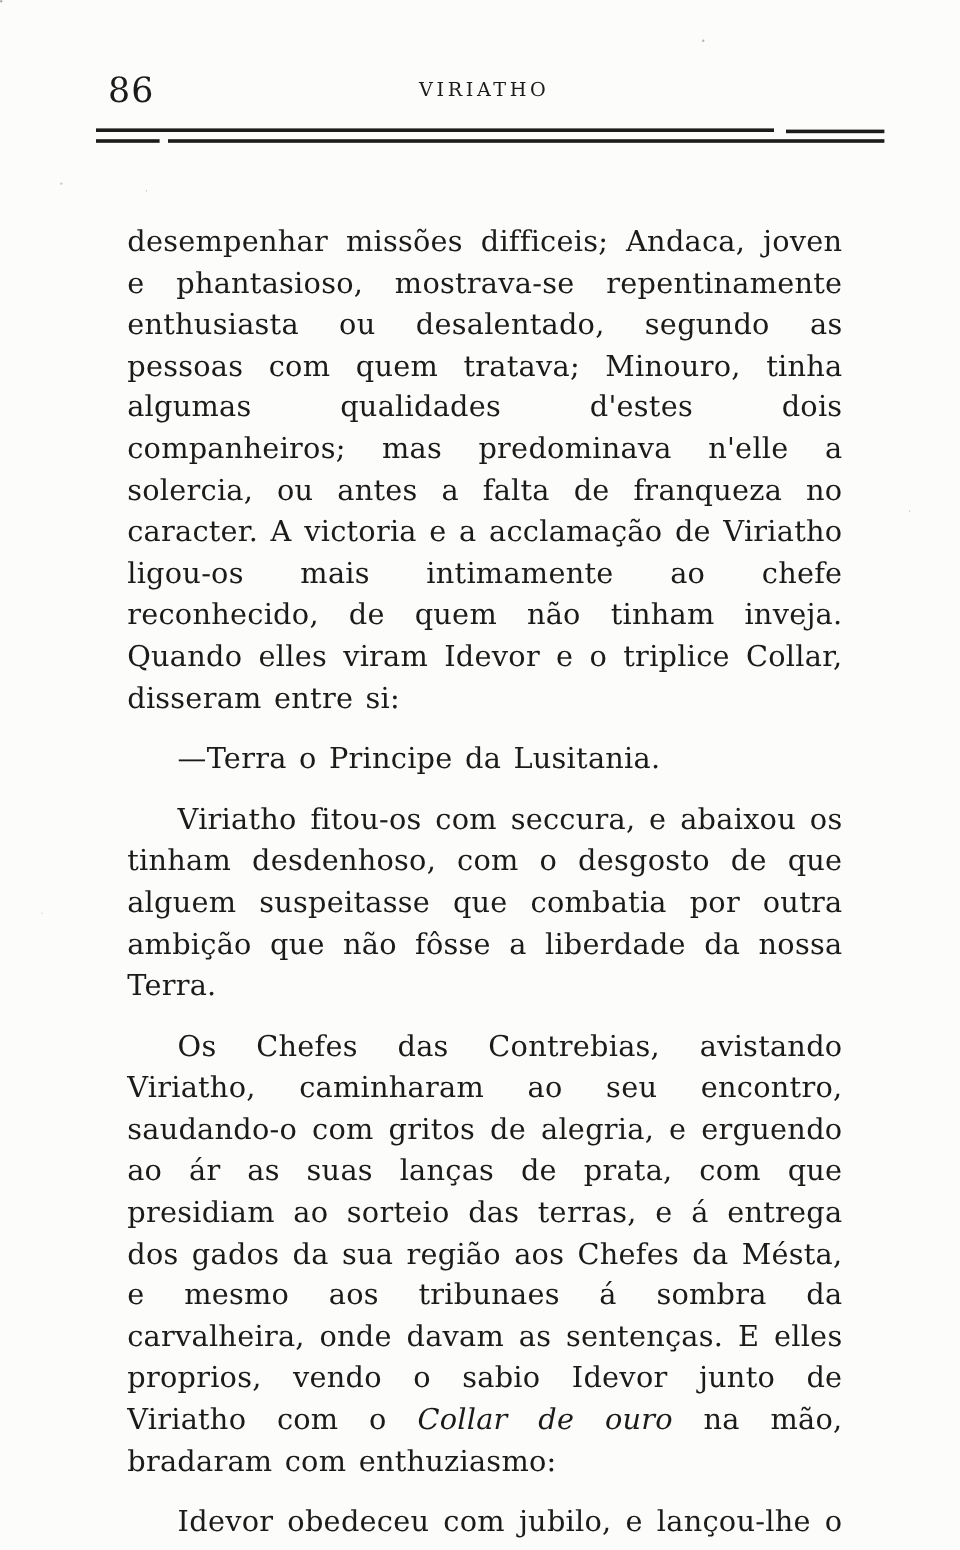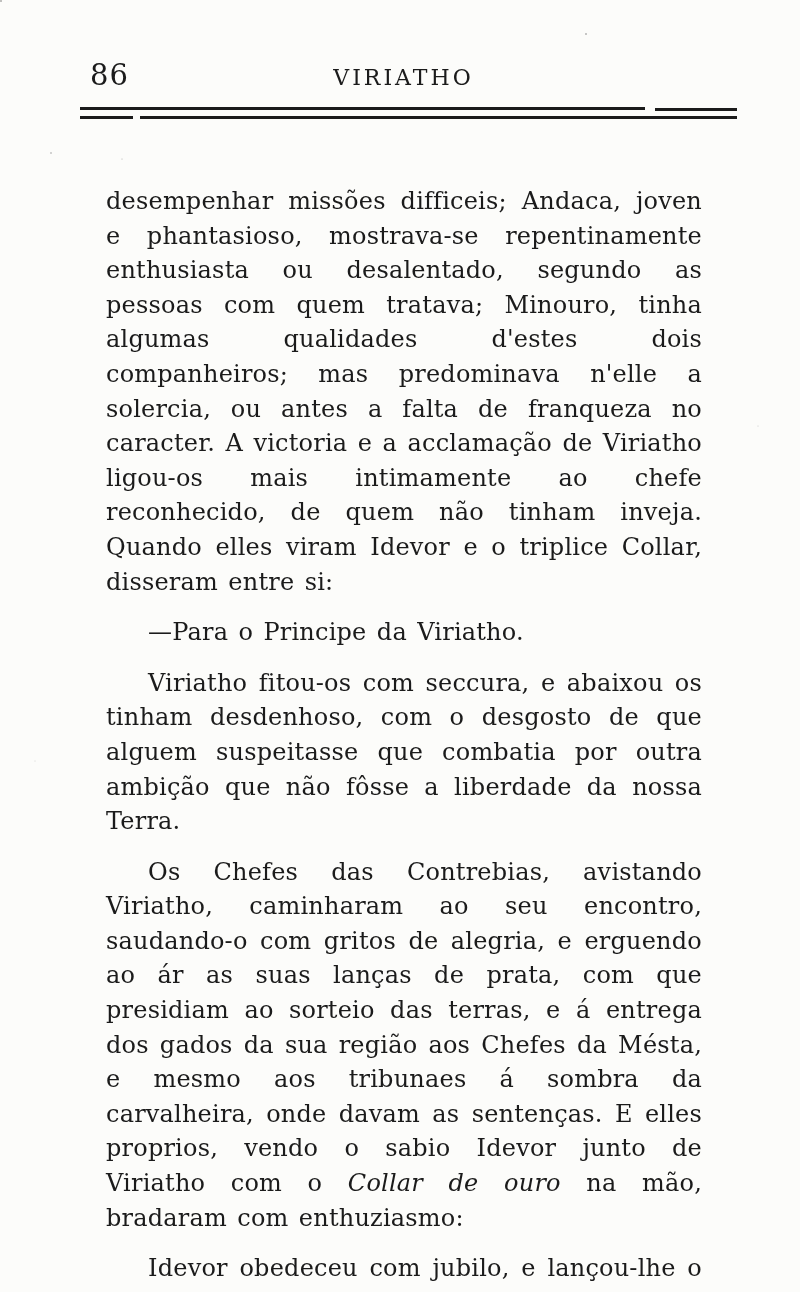--- a/index.html
+++ b/index.html
@@ -48,21 +48,21 @@
     top:0;
     font-size:29px;
     letter-spacing:1px;
   }
   .running-title{
     position:absolute;
     left:0;
     right:0;
     top:7px;
     text-align:center;
-    font-size:22px;
+    font-size:16px;
     letter-spacing:3px;
     font-weight:normal;
   }
   .double-rule{
     position:absolute;
     top:107px;
     left:80px;
     right:63px;
   }
   .rule-line{
@@ -123,19 +123,19 @@
     </div>
     <div class="rule-line rule-bottom">
       <i class="seg seg1"></i>
         <i class="seg gap1"></i>
         <i class="seg seg2"></i>
     </div>
   </div>
 
   <main class="text-block" id="paragraphs">
       <p class=""><span>desempenhar missões difficeis; Andaca, joven e phantasioso, mostrava-se repentinamente enthusiasta ou desalentado, segundo as pessoas com quem tratava; Minouro, tinha algumas qualidades d'estes dois companheiros; mas predominava n'elle a solercia, ou antes a falta de franqueza no caracter. A victoria e a acclamação de Viriatho ligou-os mais intimamente ao chefe reconhecido, de quem não tinham inveja. Quando elles viram Idevor e o triplice Collar, disseram entre si:</span></p>
-      <p class="indent"><span>—Para o Principe da Viriatho.</span></p>
+      <p class="indent"><span>—Terra o Principe da Lusitania.</span></p>
       <p class="indent"><span>Viriatho fitou-os com seccura, e abaixou os tinham desdenhoso, com o desgosto de que alguem suspeitasse que combatia por outra ambição que não fôsse a liberdade da nossa Terra.</span></p>
       <p class="indent"><span>Os Chefes das Contrebias, avistando Viriatho, caminharam ao seu encontro, saudando-o com gritos de alegria, e erguendo ao ár as suas lanças de prata, com que presidiam ao sorteio das terras, e á entrega dos gados da sua região aos Chefes da Mésta, e mesmo aos tribunaes á sombra da carvalheira, onde davam as sentenças. E elles proprios, vendo o sabio Idevor junto de Viriatho com o </span><em>Collar de ouro</em><span> na mão, bradaram com enthuziasmo:</span></p>
       <p class="indent"><span>Idevor obedeceu com jubilo, e lançou-lhe o Collar de ouro. Disse um dos chefes das Contrebias:</span></p>
     </main>
 
 </div>
 
 </body></html>

